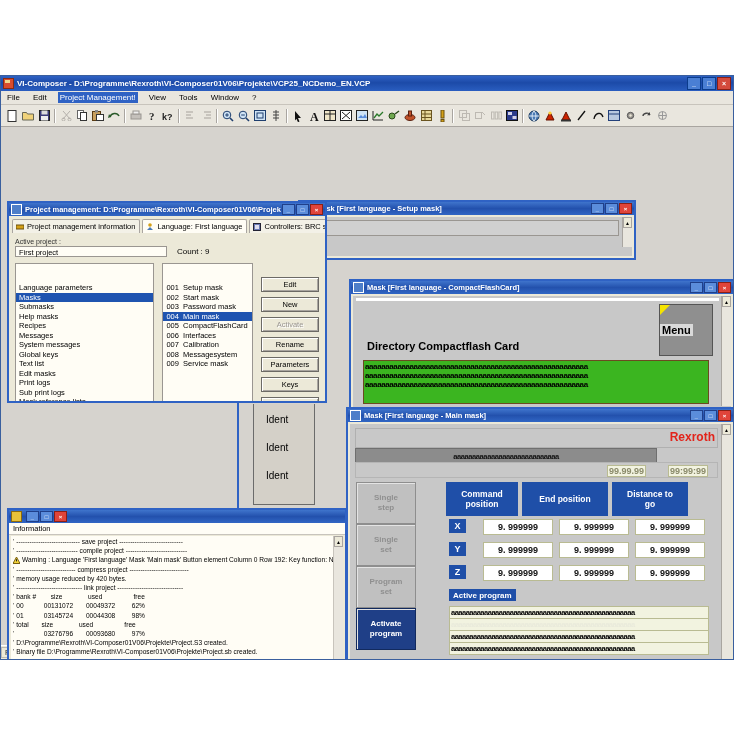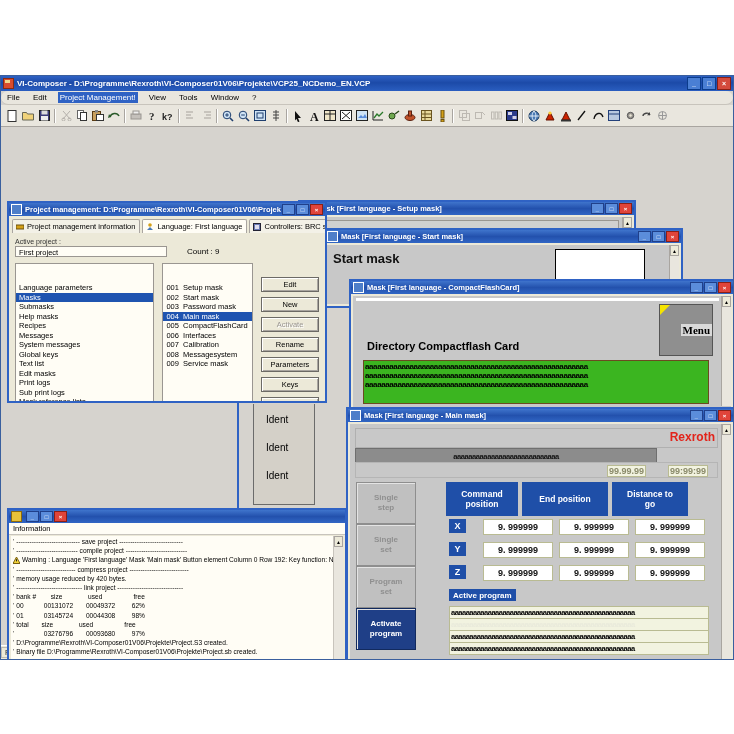--- a/index.html
+++ b/index.html
@@ -29,21 +29,20 @@
   .winbtns{display:flex;gap:1px;flex:0 0 auto;}
   .wb{width:12px;height:11px;border:1px solid #0b3c8c;font-size:7px;
       display:flex;align-items:center;justify-content:center;color:#fff;
       background:#4a7fd4;line-height:1;font-weight:bold;}
   .wb.close{background:#d44a3c;border-color:#8b1f15;}
   
   .menubar{
     height:13px;background:#e9e6de;display:flex;align-items:center;
     font-size:8px;color:#000;padding-left:4px;gap:9px;
     border-bottom:1px solid #c8c4bc;
-    border-radius:7px;
   }
   .menubar .mi{padding:1px 2px;white-space:nowrap;}
   .menubar .mi.active{background:#2f62c4;color:#fff;text-align:right;}
   
   .toolbar{
     height:21px;background:#e9e6de;display:flex;align-items:center;
     padding-left:3px;border-bottom:1px solid #a9a5a0;gap:0px;
   }
   .tb{width:16px;height:16px;display:flex;align-items:center;justify-content:center;
       font-size:9px;color:#2a2a2a;flex:0 0 auto;}
@@ -98,22 +97,22 @@
   .vscroll{position:absolute;right:0;top:0;width:9px;bottom:9px;background:#e9e6de;
            border-left:1px solid #a9a5a0;}
   .vscroll .arw{height:9px;background:#ece9d8;border:1px solid #a9a5a0;
        font-size:5px;display:flex;align-items:center;justify-content:center;}
   
   .startTitle{font-size:13px;font-weight:bold;color:#111;position:absolute;left:6px;top:6px;}
   .whitebox{position:absolute;background:#fff;border:1px solid #000;}
   
   .cf-h{position:absolute;left:14px;top:44px;font-size:11px;font-weight:bold;color:#000;}
   .menubtn{position:absolute;right:18px;top:8px;width:52px;height:50px;background:#8f8f8f;
-           border:1px solid #555;display:flex;align-items:center;justify-content:flex-end;
-           font-size:11px;font-weight:bold;color:#000;font-family:Liberation Serif, serif;}
+           border:1px solid #555;display:flex;align-items:center;justify-content:flex-start;
+           font-size:11px;font-weight:bold;color:#000;}
   .menubtn:before{content:"";position:absolute;left:0;top:0;border-left:10px solid #f5e400;
            border-bottom:10px solid transparent;}
   .menubtn span{background:#d9d9d9;padding:0 2px;}
   .greenbox{position:absolute;left:10px;right:22px;background:#3bb520;border:1px solid #6b4a20;
             overflow:hidden;line-height:9px;font-size:8px;font-weight:bold;color:#000;
             letter-spacing:-0.4px;white-space:nowrap;padding:1px 1px;}
   
   .mm-top{position:absolute;left:5px;top:4px;right:13px;height:18px;background:#c8c8c8;
           border:1px solid #b0b0b0;}
   .mm-rex{position:absolute;right:16px;top:6px;color:#e2231a;font-size:12px;font-weight:bold;}
@@ -442,36 +441,20 @@
       <span class="wb2 close">×</span>
     </div>
     <div class="maskclient" style="background:#c8c8c8;">
       <div style="position:absolute;left:3px;top:3px;right:13px;height:14px;background:#d0d0d0;border:1px solid #9a9691;"></div>
       <div class="vscroll">
         <div class="arw">▲</div>
       </div>
     </div>
   </div>
 
-  <div class="win" id="startwin" style="z-index:3;">
-    <div class="wtitle">
-      <span class="wicon"></span>
-      <span class="wtxt">Mask  [First language - Start mask]</span>
-      <span class="wb2">_</span>
-      <span class="wb2">□</span>
-      <span class="wb2 close">×</span>
-    </div>
-    <div class="maskclient">
-      <div class="startTitle">Start mask</div>
-      <div class="whitebox" style="left:228px;top:4px;width:88px;height:40px;"></div>
-      <div class="vscroll">
-        <div class="arw">▲</div>
-      </div>
-    </div>
-  </div>
 
   <div class="win" id="cfwin" style="z-index:4;">
     <div class="wtitle">
       <span class="wicon"></span>
       <span class="wtxt">Mask  [First language - CompactFlashCard]</span>
       <span class="wb2">_</span>
       <span class="wb2">□</span>
       <span class="wb2 close">×</span>
     </div>
     <div class="maskclient">
@@ -615,21 +598,21 @@
           <svg width="8" height="8">
               <rect x="0.5" y="0.5" width="7" height="7" fill="#6a7ab5" stroke="#223"></rect>
               <path d="M2 2h4v4h-4z" fill="#dde"></path>
             </svg>
         </span>
         <span>Controllers: BRC symbolic</span>
       </div>
     </div>
 
     <div class="pmbody">
-      <div style="display:flex;gap:20px;align-items:flex-end;">
+      <div style="display:flex;gap:10px;align-items:flex-end;">
         <div style="width:152px;">
           <div class="fieldlbl">Active project :</div>
           <div class="inputro">First project</div>
         </div>
         <div style="font-size:8px;padding-bottom:1px;">Count : 9</div>
       </div>
 
       <div class="pmcols">
 
         <div class="listbox" style="width:152px;height:125px;">

